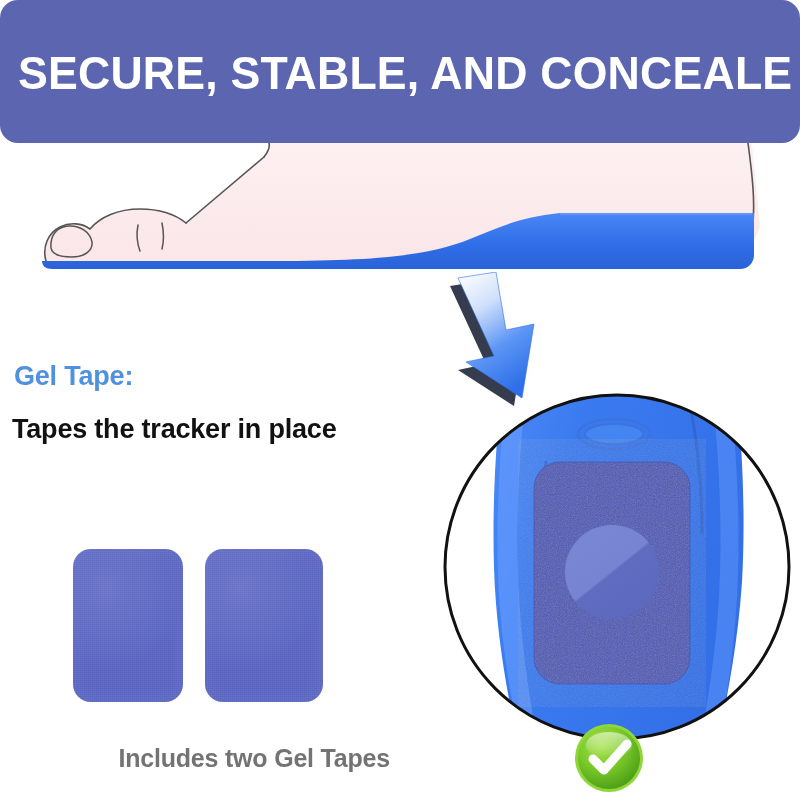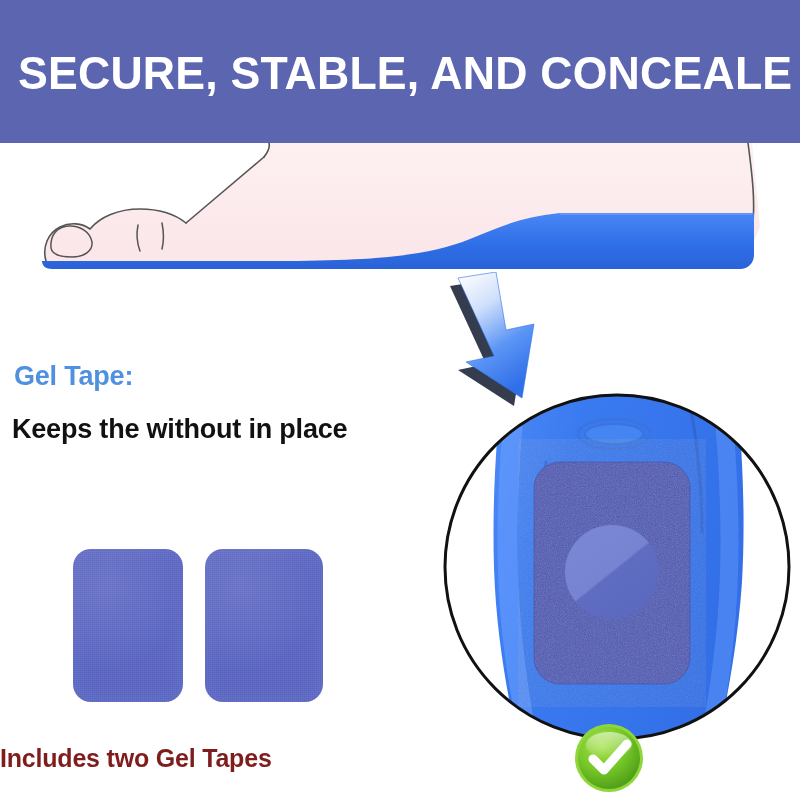--- a/index.html
+++ b/index.html
@@ -22,20 +22,21 @@
 
   
   .banner {
     position: absolute;
     left: 0;
     top: 0;
     width: 800px;
     height: 143px;
     background: #5b65b0;
     overflow: hidden;
+    border-radius: 18px;
   }
   .banner-title {
     position: absolute;
     left: 18px;
     top: 50%;
     transform: translateY(-50%);
     white-space: nowrap;
     color: #ffffff;
     font-family: "Liberation Sans", sans-serif;
     font-weight: bold;
@@ -105,22 +106,22 @@
     pointer-events: none;
   }
   #pad-left  { left: 73px;  top: 549px; width: 110px; height: 153px; }
   #pad-right { left: 205px; top: 549px; width: 118px; height: 153px; }
 
   .pads-caption {
     position: absolute;
     left: 0;
     top: 744px;
     width: 390px;
-    text-align: left;
-    color: #7f1d1d;
+    text-align: right;
+    color: #737373;
     font-weight: bold;
     font-size: 25px;
     letter-spacing: -0.2px;
   }
 
   
   .arrow-wrap {
     position: absolute;
     left: 440px;
     top: 272px;
@@ -196,21 +197,21 @@
                L 754,112 C 754,120 748,126 740,126
                L 52,126 C 46,126 42,123 42,118 Z" fill="url(#insoleGrad)"></path>
 
       <path d="M 560,71 L 752,71" stroke="#79a6ff" stroke-width="1.4" fill="none" opacity="0.7"></path>
     </svg>
   </div>
 
   <div class="gel-label">Gel Tape:</div>
 
   <div class="body-copy">
-    <span class="line">Keeps the without in place</span>
+    <span class="line">Tapes the tracker in place</span>
   </div>
 
   <div class="pad" id="pad-left"></div>
   <div class="pad" id="pad-right"></div>
 
   <div class="pads-caption">Includes two Gel Tapes</div>
 
   <div class="arrow-wrap">
     <svg width="150" height="140" viewBox="0 0 150 140">
       <defs>

